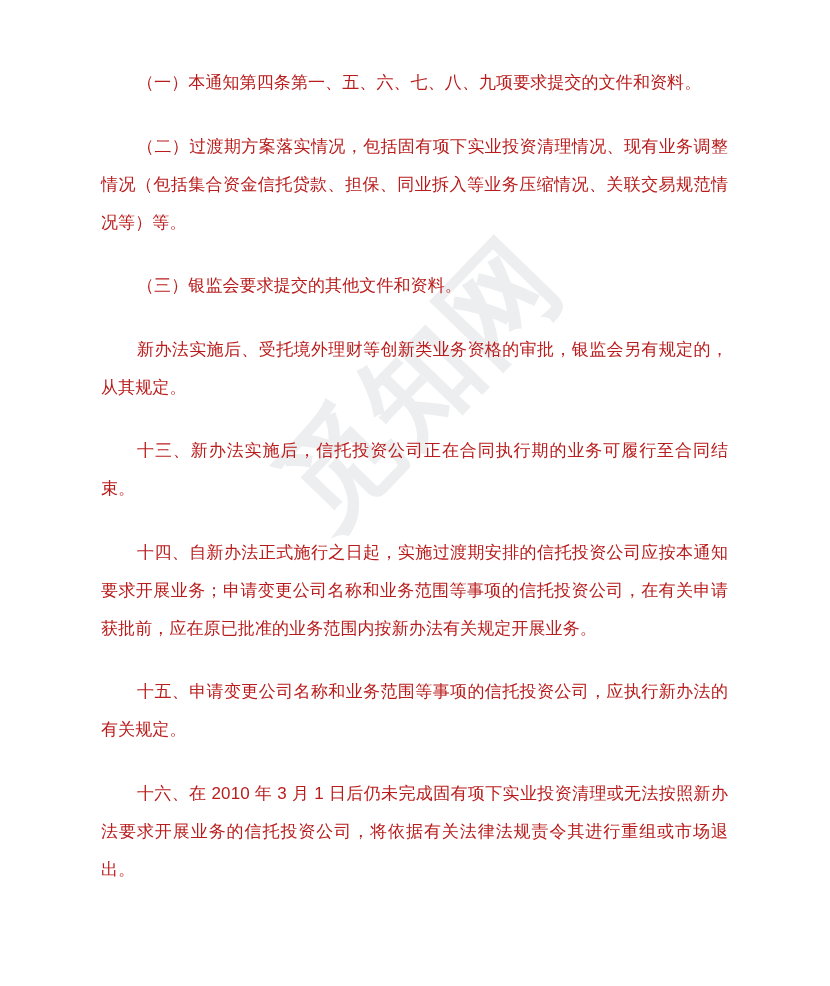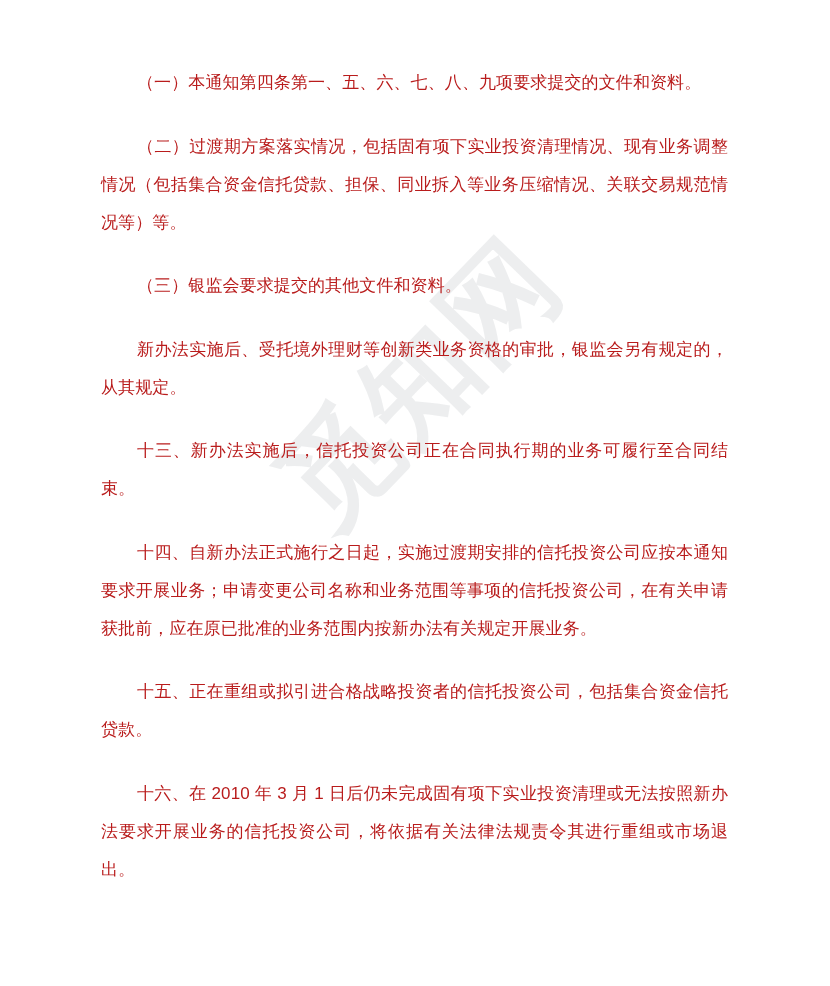--- a/index.html
+++ b/index.html
@@ -86,17 +86,17 @@
     <div class="wm-text">觅知网</div>
   </div>
 
   <div id="content">
     <p class="para">（一）本通知第四条第一、五、六、七、八、九项要求提交的文件和资料。</p>
     <p class="para">（二）过渡期方案落实情况，包括固有项下实业投资清理情况、现有业务调整情况（包括集合资金信托贷款、担保、同业拆入等业务压缩情况、关联交易规范情况等）等。</p>
     <p class="para">（三）银监会要求提交的其他文件和资料。</p>
     <p class="para">新办法实施后、受托境外理财等创新类业务资格的审批，银监会另有规定的，从其规定。</p>
     <p class="para">十三、新办法实施后，信托投资公司正在合同执行期的业务可履行至合同结束。</p>
     <p class="para">十四、自新办法正式施行之日起，实施过渡期安排的信托投资公司应按本通知要求开展业务；申请变更公司名称和业务范围等事项的信托投资公司，在有关申请获批前，应在原已批准的业务范围内按新办法有关规定开展业务。</p>
-    <p class="para">十五、正在重组或拟引进合格战略投资者的信托投资公司，包括集合资金信托贷款。</p>
+    <p class="para">十五、申请变更公司名称和业务范围等事项的信托投资公司，应执行新办法的有关规定。</p>
     <p class="para">十六、在 2010 年 3 月 1 日后仍未完成固有项下实业投资清理或无法按照新办法要求开展业务的信托投资公司，将依据有关法律法规责令其进行重组或市场退出。</p>
   </div>
 
 </div>
 
 </body></html>

